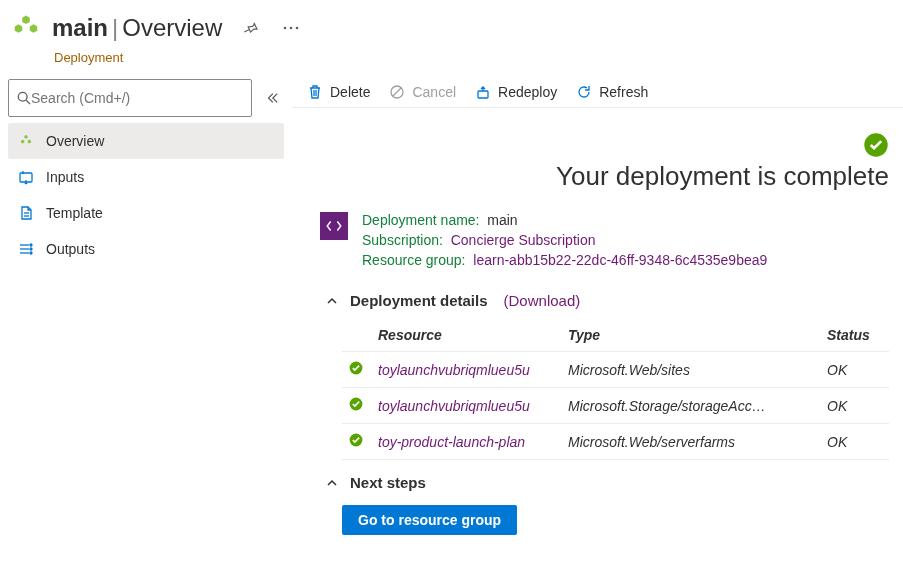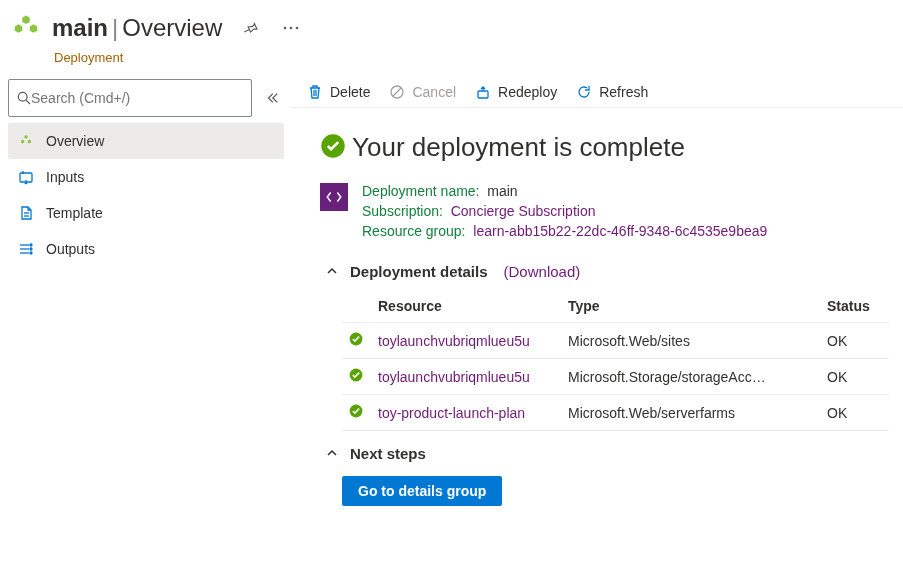--- a/index.html
+++ b/index.html
@@ -75,43 +75,43 @@
     border-bottom: 1px solid #edebe9;
   }
   .tool-btn {
     display: flex; align-items: center; gap: 6px;
     font-size: 14px; cursor: pointer;
   }
   .tool-btn.disabled { color: #a19f9d; cursor: default; }
   .tool-icon { width: 18px; height: 18px; display:flex; align-items:center; justify-content:center; }
 
   .content { padding: 24px 14px 14px 28px; }
-  .status-row { display: flex; align-items: center; gap: 6px; margin-bottom: 18px; }
+  .status-row { display: flex; align-items: flex-end; gap: 0; margin-bottom: 18px; flex-direction: column; }
   .status-title { font-size: 26px; font-weight: 400; }
 
   .meta-block { display: flex; gap: 14px; margin-bottom: 22px; }
   .meta-icon {
     width: 28px; height: 28px; background: #68217a;
     display:flex; align-items:center; justify-content:center;
     margin-top: 2px;
   }
   .meta-lines { font-size: 14px; line-height: 20px; }
   .meta-lines .label { color: #15803d; }
   .link { color: #701a75; cursor: pointer; }
 
   .section { margin-bottom: 14px; }
   .section-header {
-    display: flex; align-items: flex-start; gap: 10px;
+    display: flex; align-items: flex-end; gap: 10px;
     font-size: 15px; font-weight: 600; margin: 6px 0 8px 4px;
     cursor: pointer;
   }
   .section-header .chev { width:16px; height:16px; display:flex; align-items:center; justify-content:center; }
   .download-link { font-weight: 400; margin-left: 6px; }
 
-  .table { margin: 10px 0 14px 22px; }
+  .table { margin: 10px 0 14px 22px; font-style: italic; }
   .thead, .trow {
     display: flex; align-items: center;
     padding: 8px 6px;
   }
   .thead { font-weight: 600; font-size: 14px; border-bottom: 1px solid #edebe9; }
   .trow { border-bottom: 1px solid #edebe9; font-size: 14px; }
   .col-status-icon { width: 30px; }
   .col-resource { flex: 0 0 190px; }
   .col-type { flex: 1; min-width:0; white-space: nowrap; overflow:hidden; text-overflow: ellipsis; padding-right: 10px; color: #323130; }
   .col-ok { flex: 0 0 56px; }
@@ -343,18 +343,18 @@
 
       <div class="section">
         <div class="section-header">
           <span class="chev">
             <svg width="12" height="12" viewBox="0 0 12 12" fill="none" stroke="#323130" stroke-width="1.5">
                 <path d="M2 8l4-4 4 4"></path>
               </svg>
           </span>
           <span>Next steps</span>
         </div>
-        <div class="cta-btn">Go to details group</div>
+        <div class="cta-btn">Go to resource group</div>
       </div>
 
     </div>
   </div>
 </div>
 
 </body></html>

